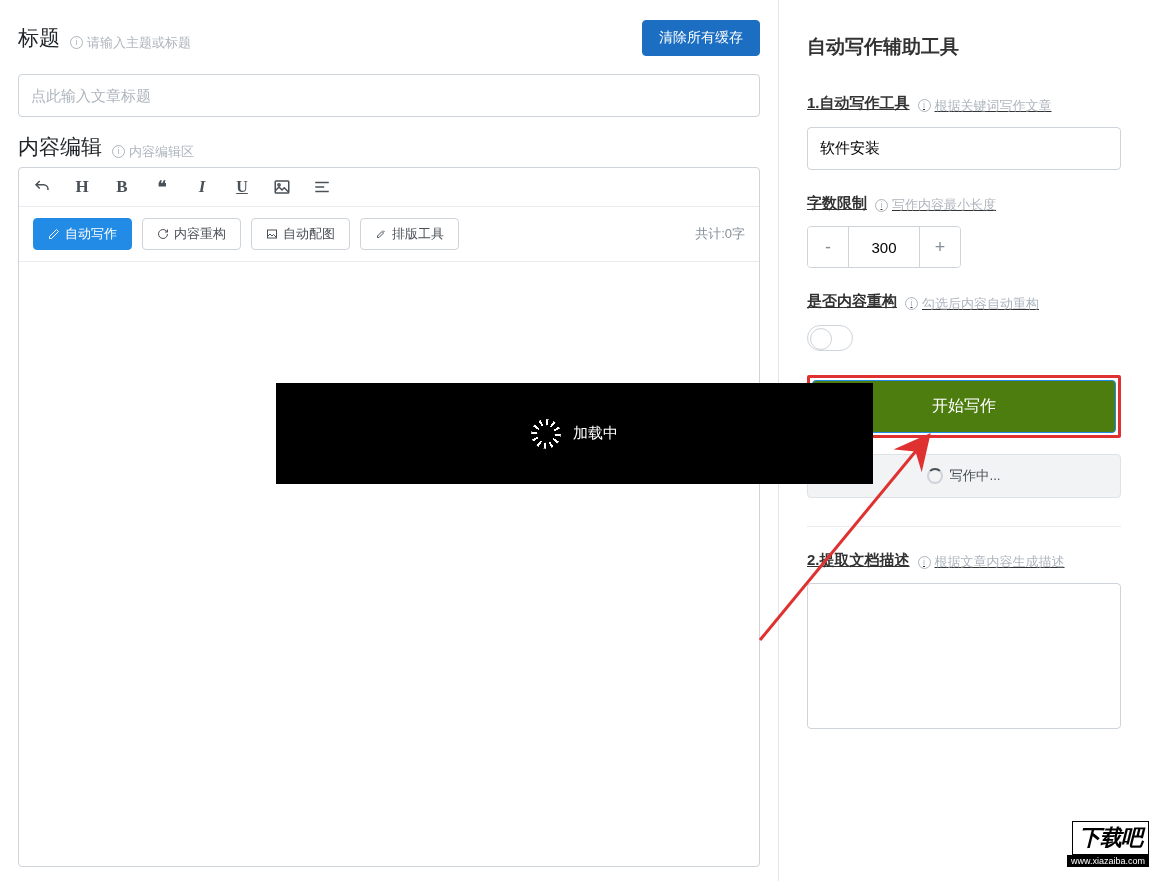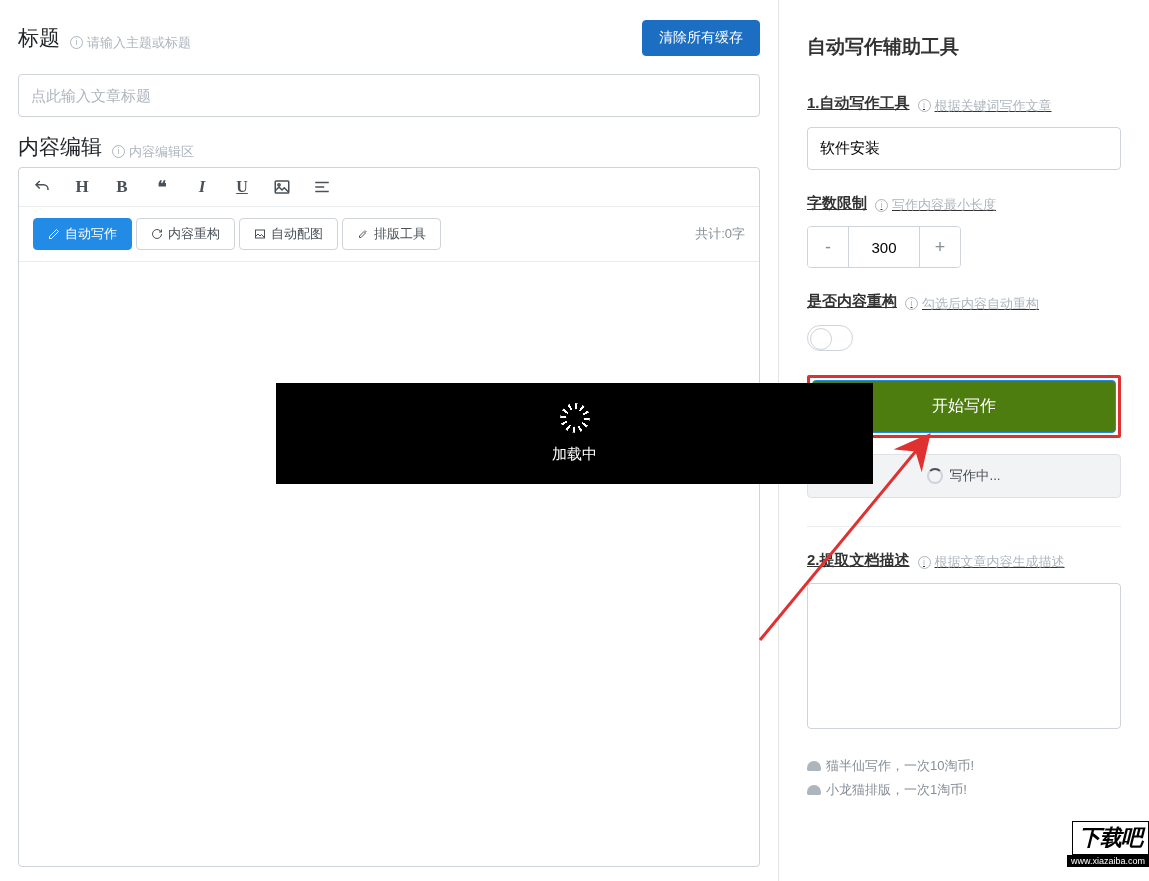--- a/index.html
+++ b/index.html
@@ -26,39 +26,39 @@
 .btn-outline { background: #fff; border: 1px solid #ced4da; color: #495057; }
 .btn-lg { width: 100%; padding: 15px 0; font-size: 16px; border-radius: 4px; }
 .btn-loading { width: 100%; padding: 12px 0; margin-top: 16px; background: #f1f3f5; color: #495057; border: 1px solid #dee2e6; border-radius: 4px; display: flex; align-items: center; justify-content: center; gap: 6px; }
 .btn-disabled { width: 100%; padding: 14px 0; background: #f1f3f5; color: #adb5bd; border: none; border-radius: 4px; font-size: 15px; }
 .text-input { width: 100%; padding: 12px 12px; border: 1px solid #ced4da; border-radius: 4px; font-size: 15px; color: #495057; }
 .text-input::placeholder { color: #adb5bd; }
 .editor-box { border: 1px solid #ced4da; border-radius: 4px; margin-top: 6px; height: 700px; position: relative; }
 .toolbar1 { display: flex; align-items: center; gap: 22px; padding: 10px 14px; border-bottom: 1px solid #e9ecef; color: #495057; }
 .tb-icon { width: 18px; height: 18px; display: inline-flex; align-items: center; justify-content: center; cursor: pointer; }
 .toolbar2 { display: flex; align-items: center; justify-content: space-between; padding: 11px 14px; border-bottom: 1px solid #e9ecef; }
-.toolbar2-left { display: flex; gap: 4px; align-items: flex-end; }
+.toolbar2-left { display: flex; gap: 10px; align-items: flex-end; }
 .toolbar2 .btn { padding: 6px 14px; font-size: 13px; }
 .counter { font-size: 13px; color: #868e96; }
 .sidebar-title { font-size: 19px; font-weight: bold; margin-bottom: 34px; }
 .side-section { margin-bottom: 24px; text-decoration: underline; }
 .side-label-row { display: flex; align-items: baseline; gap: 8px; margin-bottom: 12px; }
 .side-label { font-size: 15px; font-weight: bold; }
 .side-input { width: 100%; padding: 12px 12px; border: 1px solid #ced4da; border-radius: 4px; font-size: 15px; }
 .stepper { display: inline-flex; align-items: center; border: 1px solid #ced4da; border-radius: 4px; overflow: hidden; }
 .stepper button { width: 40px; height: 40px; background: #fff; border: none; font-size: 18px; color: #868e96; cursor: pointer; }
 .stepper input { width: 72px; height: 40px; border: none; border-left: 1px solid #ced4da; border-right: 1px solid #ced4da; text-align: center; font-size: 15px; }
 .toggle { width: 46px; height: 26px; background: #fff; border: 1px solid #ced4da; border-radius: 13px; position: relative; cursor: pointer; }
 .toggle::after { content: ""; position: absolute; width: 20px; height: 20px; background: #fff; border: 1px solid #ced4da; border-radius: 50%; top: 2px; left: 2px; }
 .start-wrap { border: 3px solid #e03131; border-radius: 2px; padding: 2px; margin-top: 10px; }
 .divider { border-top: 1px solid #e9ecef; margin: 28px 0 24px 0; }
 .desc-textarea { width: 100%; height: 146px; border: 1px solid #ced4da; border-radius: 4px; resize: none; padding: 8px; }
 .footer-note { font-size: 13px; color: #868e96; display: flex; align-items: center; gap: 5px; margin-top: 6px; }
 .cat-icon { width: 14px; height: 10px; background: #adb5bd; border-radius: 8px 8px 2px 2px; display: inline-block; }
-.overlay-loading { position: absolute; left: 276px; top: 383px; width: 597px; height: 101px; background: #000; color: #fff; display: flex; flex-direction: column; align-items: center; justify-content: center; gap: 12px; z-index: 20; }
+.overlay-loading { position: absolute; left: 276px; top: 383px; width: 597px; height: 101px; background: #000; color: #fff; display: flex; flex-direction: row; align-items: center; justify-content: center; gap: 12px; z-index: 20; }
 .spinner { width: 30px; height: 30px; position: relative; }
 .spinner::before { content: ""; position: absolute; inset: 0; border-radius: 50%; background: repeating-conic-gradient(#fff 0 10deg, transparent 10deg 30deg); -webkit-mask: radial-gradient(circle, transparent 40%, #000 41%); mask: radial-gradient(circle, transparent 40%, #000 41%); }
 .overlay-loading-text { font-size: 15px; }
 .arrow-svg { position: absolute; left: 750px; top: 430px; width: 210px; height: 220px; z-index: 25; pointer-events: none; }
 .watermark { position: absolute; right: 0; bottom: 14px; z-index: 30; display: flex; flex-direction: column; align-items: flex-end; }
 .wm-box { background: #fff; padding: 1px 6px; font-size: 22px; font-weight: 900; font-style: italic; color: #000; letter-spacing: -1px; border: 1px solid #000; }
 .wm-sub { background: #000; color: #fff; font-size: 9px; padding: 1px 4px; }
 .mini-spinner { width: 16px; height: 16px; border: 2px solid #ced4da; border-top-color: #495057; border-radius: 50%; }
 svg.ico { width: 18px; height: 18px; }
 </style>
@@ -214,30 +214,20 @@
         <span class="side-label">2.提取文档描述</span>
         <span class="hint">
           <span class="hint-icon">i</span>
           <span>根据文章内容生成描述</span>
         </span>
       </div>
       <textarea class="desc-textarea" style=""></textarea>
     </div>
 
 
-    <div style="margin-top:18px;">
-      <div class="footer-note">
-        <span class="cat-icon"></span>
-        <span>猫半仙写作，一次10淘币!</span>
-      </div>
-      <div class="footer-note">
-        <span class="cat-icon"></span>
-        <span>小龙猫排版，一次1淘币!</span>
-      </div>
-    </div>
   </div>
 </div>
 
 <div class="overlay-loading">
   <div class="spinner"></div>
   <div class="overlay-loading-text">加载中</div>
 </div>
 
 <svg class="arrow-svg" viewBox="0 0 210 220">
   <defs>

